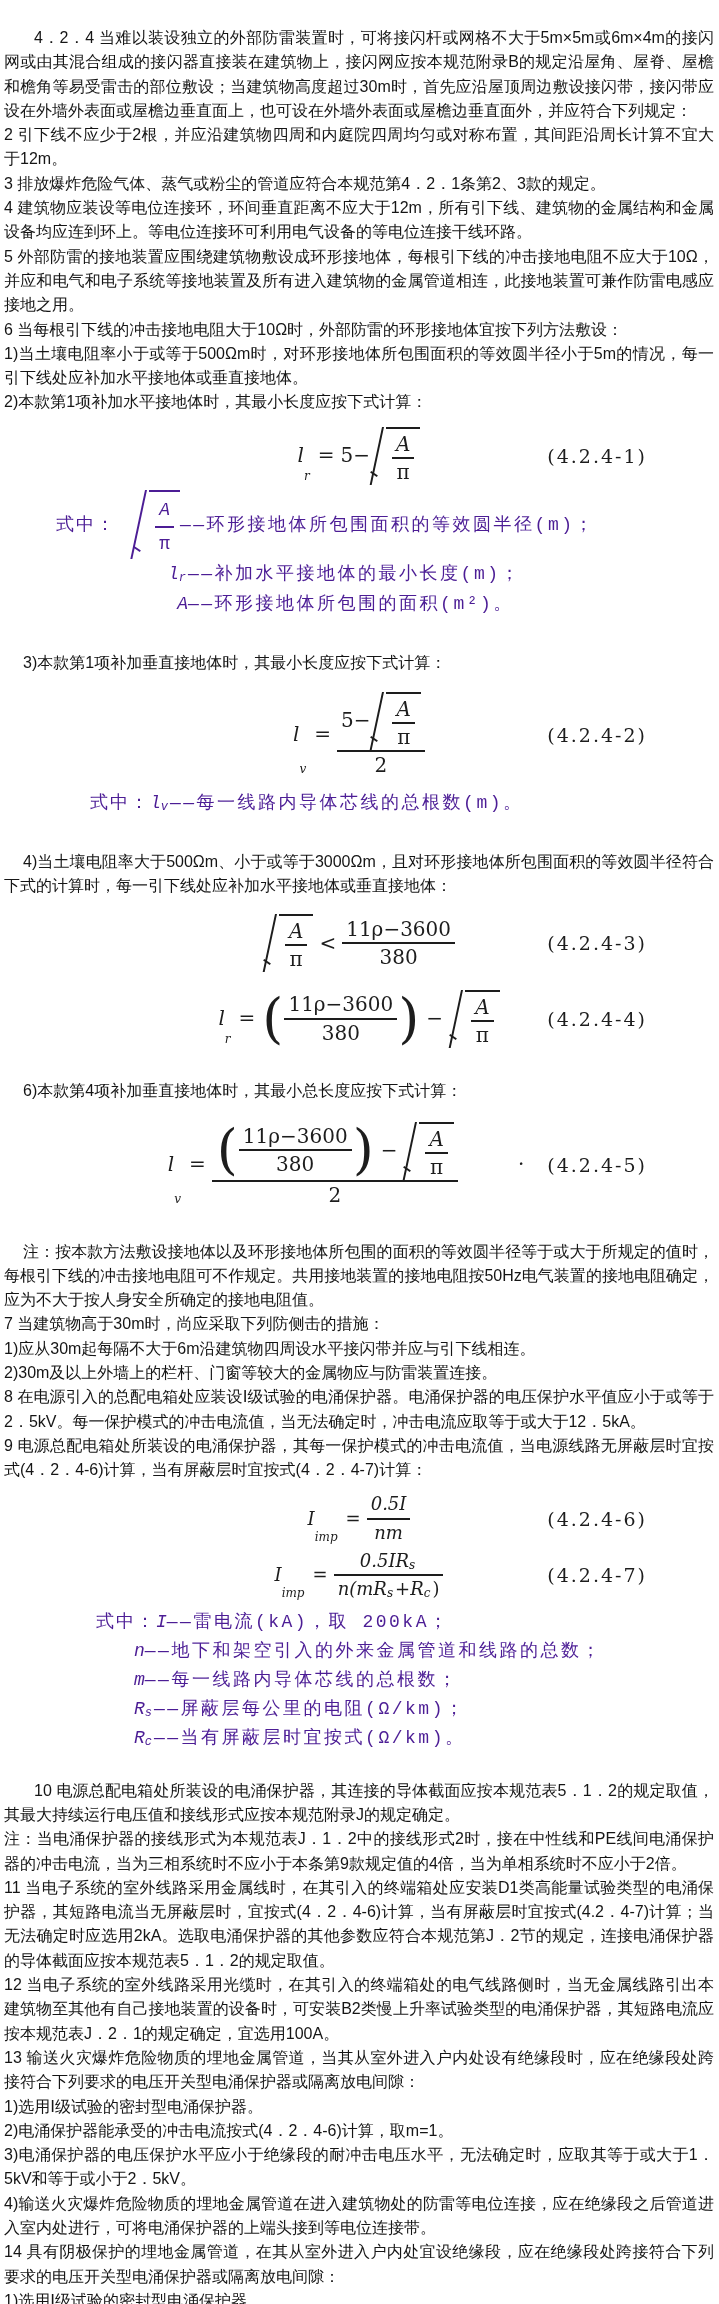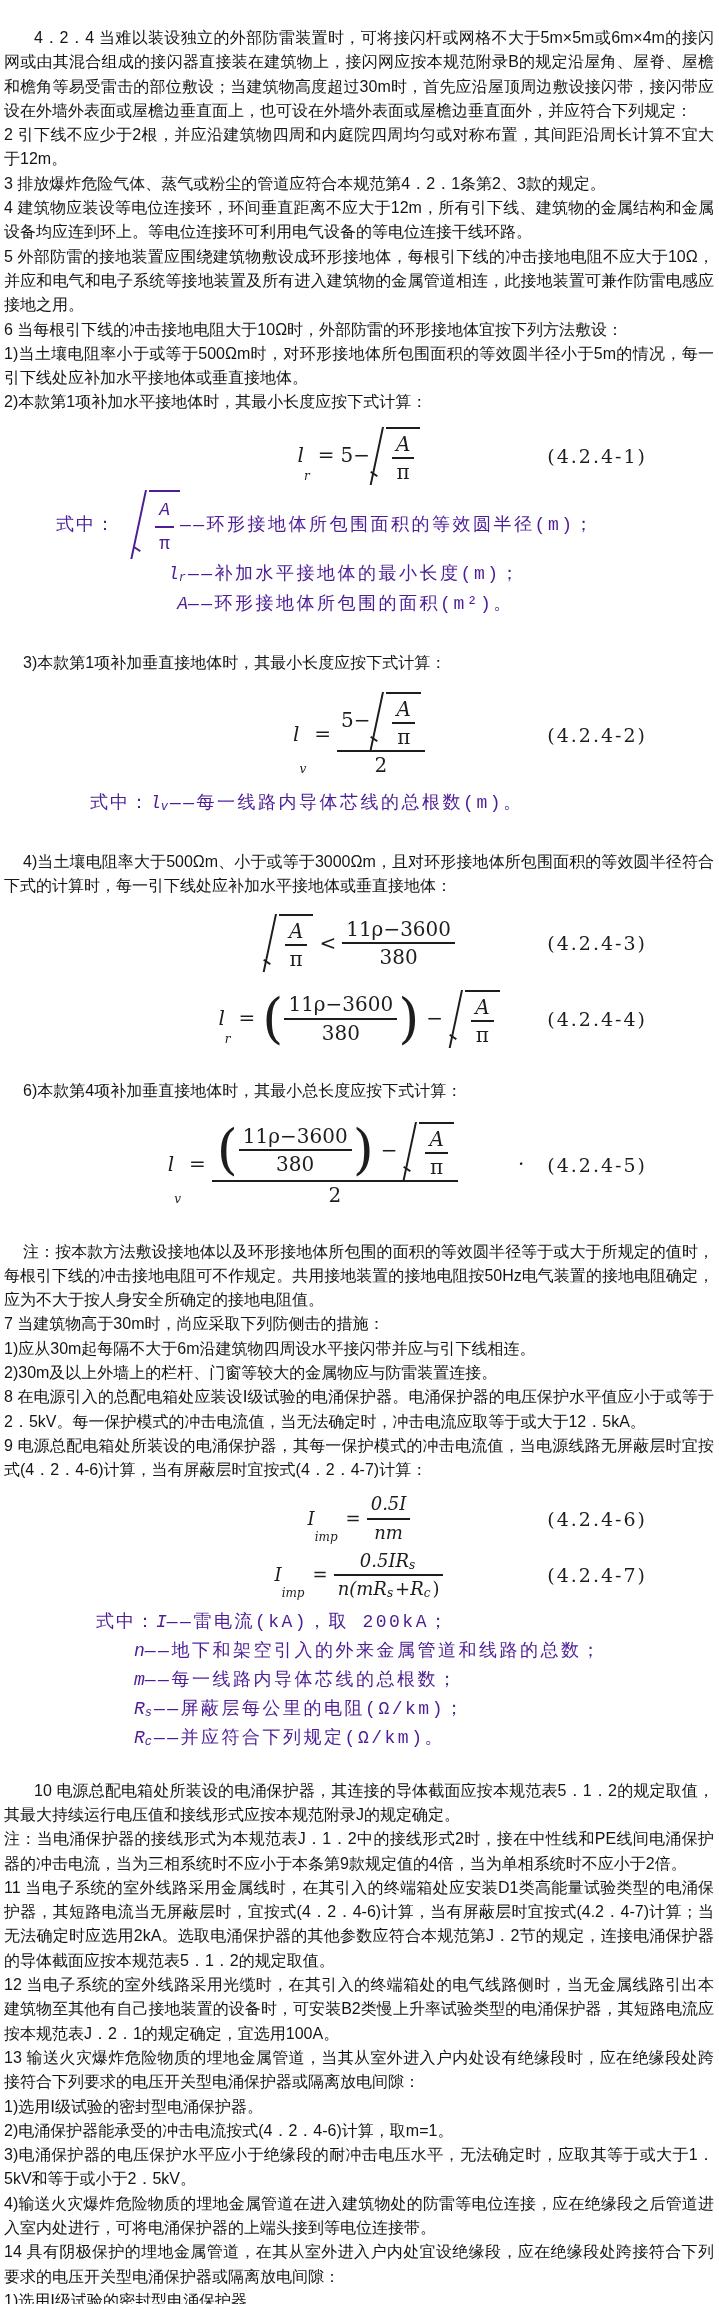--- a/index.html
+++ b/index.html
@@ -335,21 +335,21 @@
           <span class="var">R</span>
           <span class="ssub">s</span>
         </span>
       <span class="wdesc">——屏蔽层每公里的电阻(Ω/km)；</span>
     </div>
     <div class="wline sub">
       <span class="wsym">
           <span class="var">R</span>
           <span class="ssub">c</span>
         </span>
-      <span class="wdesc">——并应符合下列规定(Ω/km)。</span>
+      <span class="wdesc">——当有屏蔽层时宜按式(Ω/km)。</span>
     </div>
   </div>
 
   <div class="gap-md"></div>
   <div class="p ind2">10 电源总配电箱处所装设的电涌保护器，其连接的导体截面应按本规范表5．1．2的规定取值，其最大持续运行电压值和接线形式应按本规范附录J的规定确定。</div>
   <div class="p">注：当电涌保护器的接线形式为本规范表J．1．2中的接线形式2时，接在中性线和PE线间电涌保护器的冲击电流，当为三相系统时不应小于本条第9款规定值的4倍，当为单相系统时不应小于2倍。</div>
   <div class="p">11 当电子系统的室外线路采用金属线时，在其引入的终端箱处应安装D1类高能量试验类型的电涌保护器，其短路电流当无屏蔽层时，宜按式(4．2．4-6)计算，当有屏蔽层时宜按式(4.2．4-7)计算；当无法确定时应选用2kA。选取电涌保护器的其他参数应符合本规范第J．2节的规定，连接电涌保护器的导体截面应按本规范表5．1．2的规定取值。</div>
   <div class="p">12 当电子系统的室外线路采用光缆时，在其引入的终端箱处的电气线路侧时，当无金属线路引出本建筑物至其他有自己接地装置的设备时，可安装B2类慢上升率试验类型的电涌保护器，其短路电流应按本规范表J．2．1的规定确定，宜选用100A。</div>
   <div class="p">13 输送火灾爆炸危险物质的埋地金属管道，当其从室外进入户内处设有绝缘段时，应在绝缘段处跨接符合下列要求的电压开关型电涌保护器或隔离放电间隙：</div>
   <div class="p">1)选用Ⅰ级试验的密封型电涌保护器。</div>

